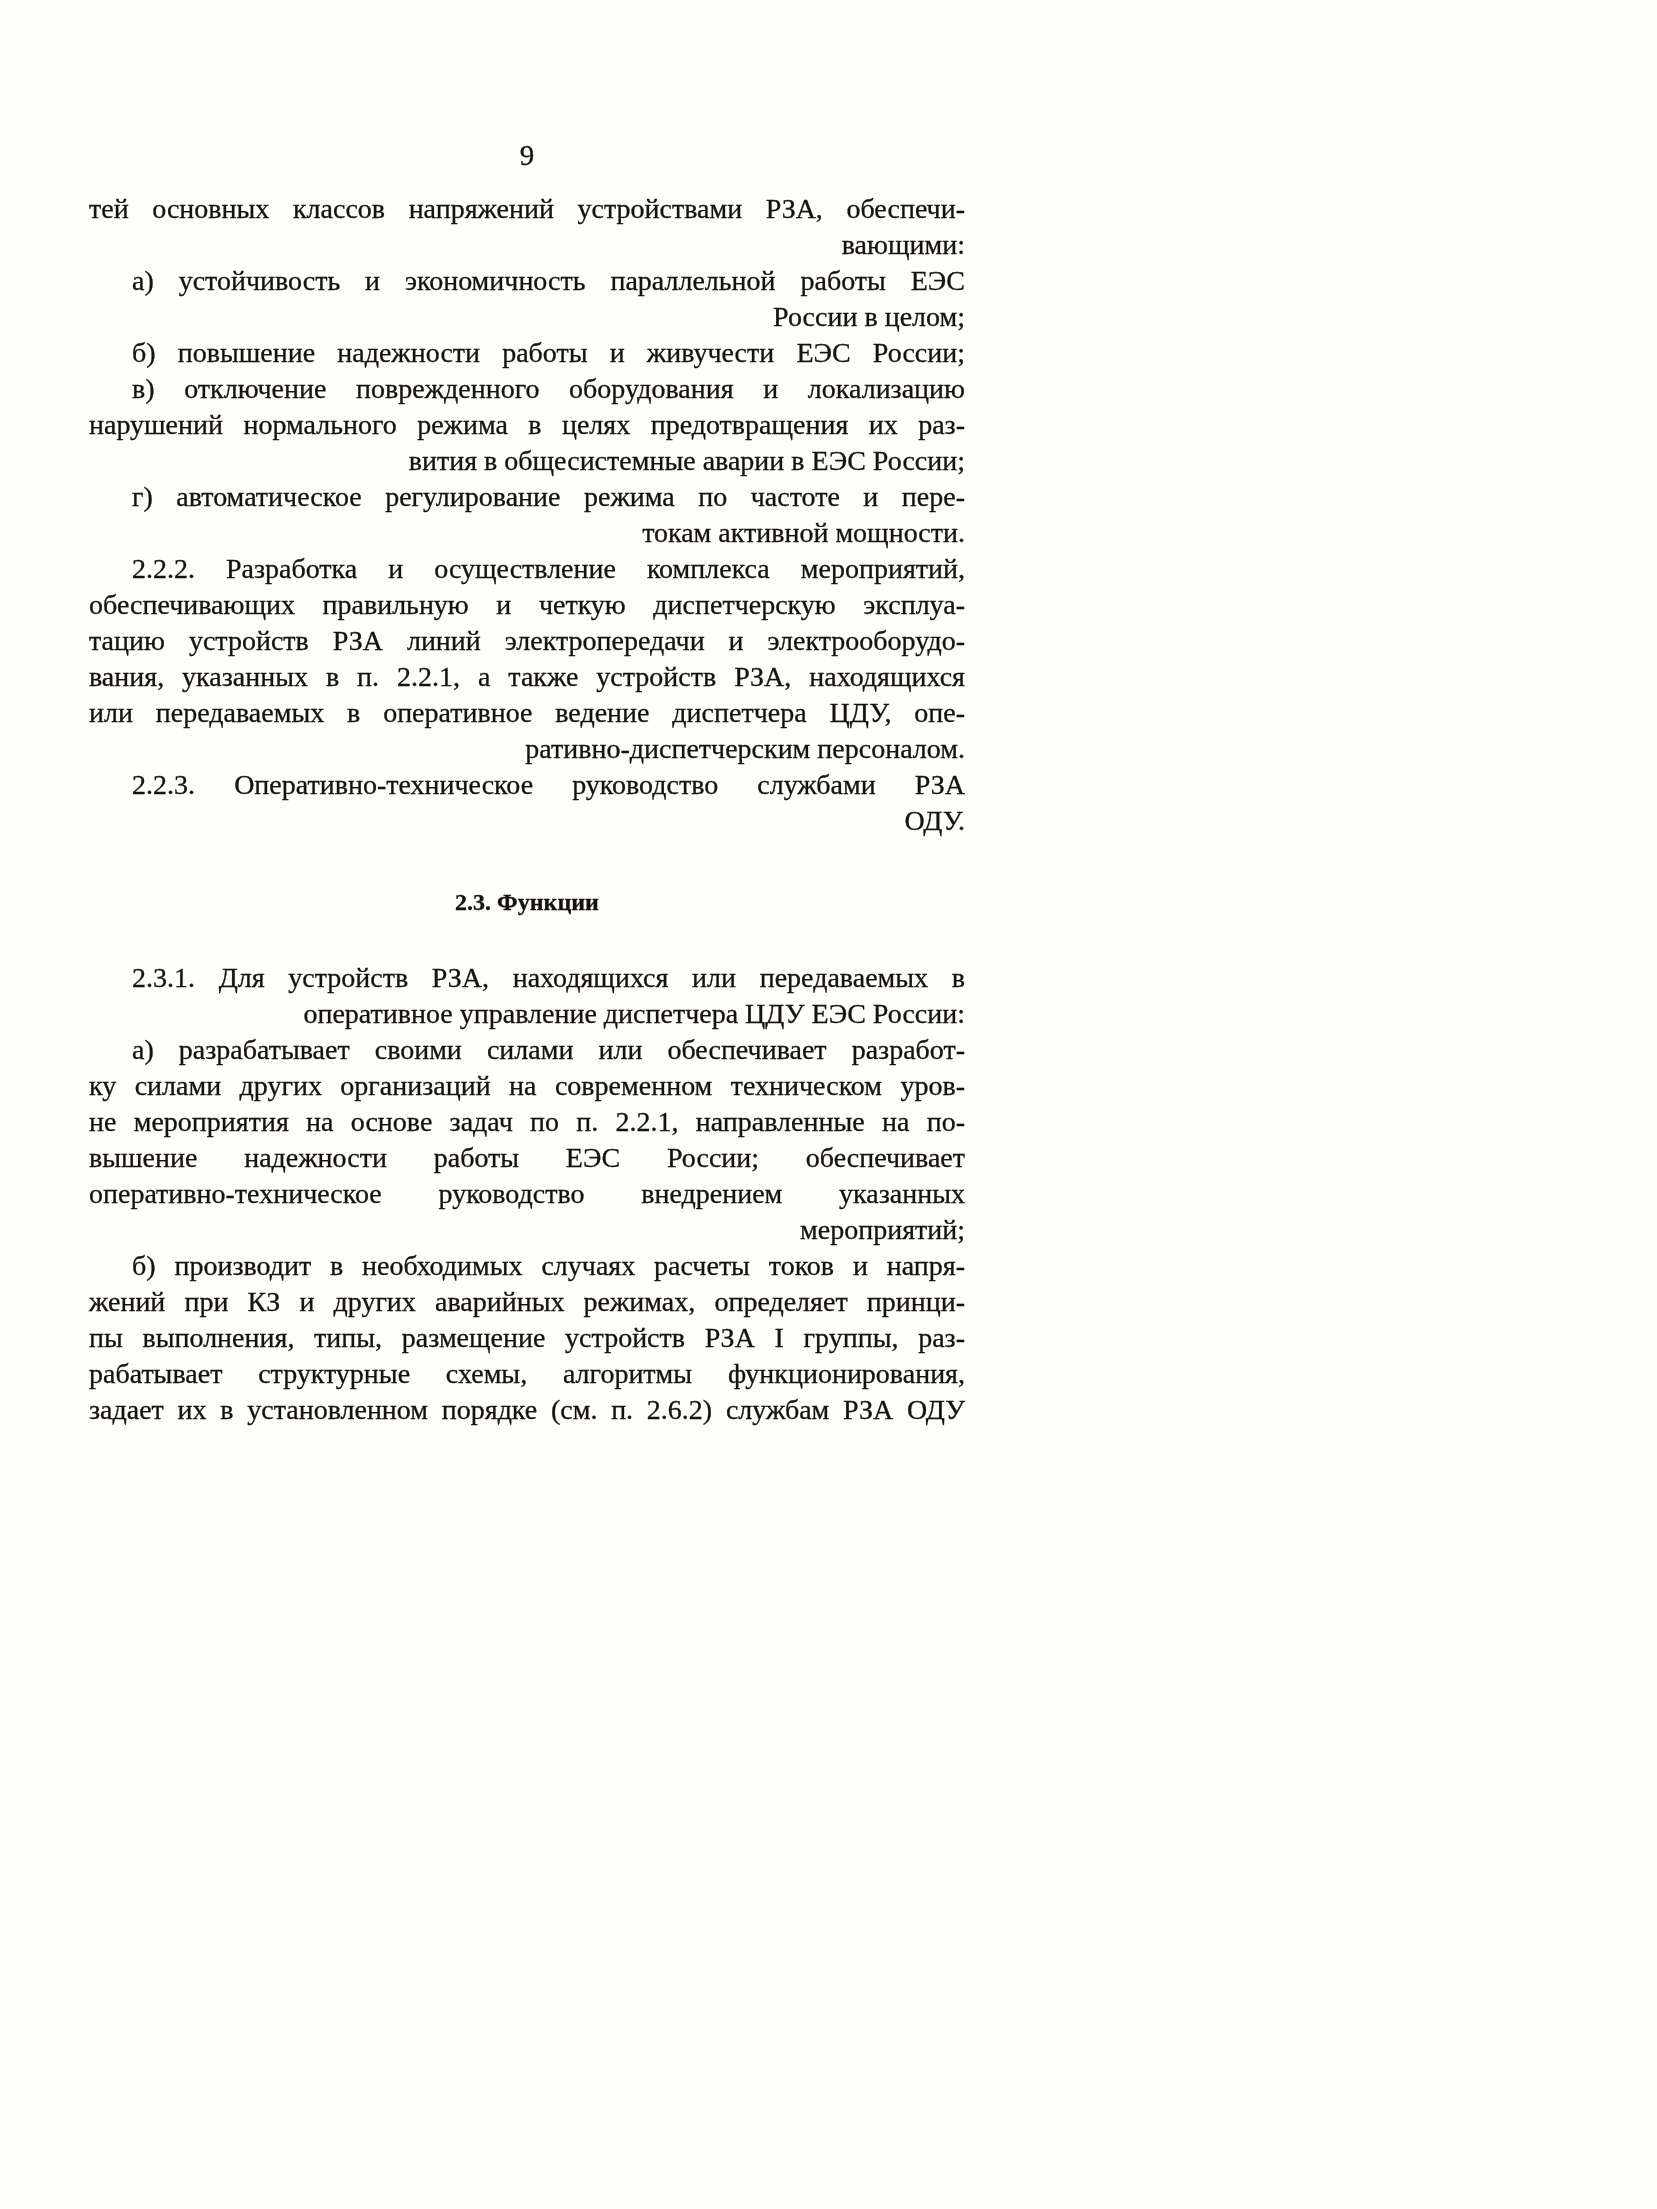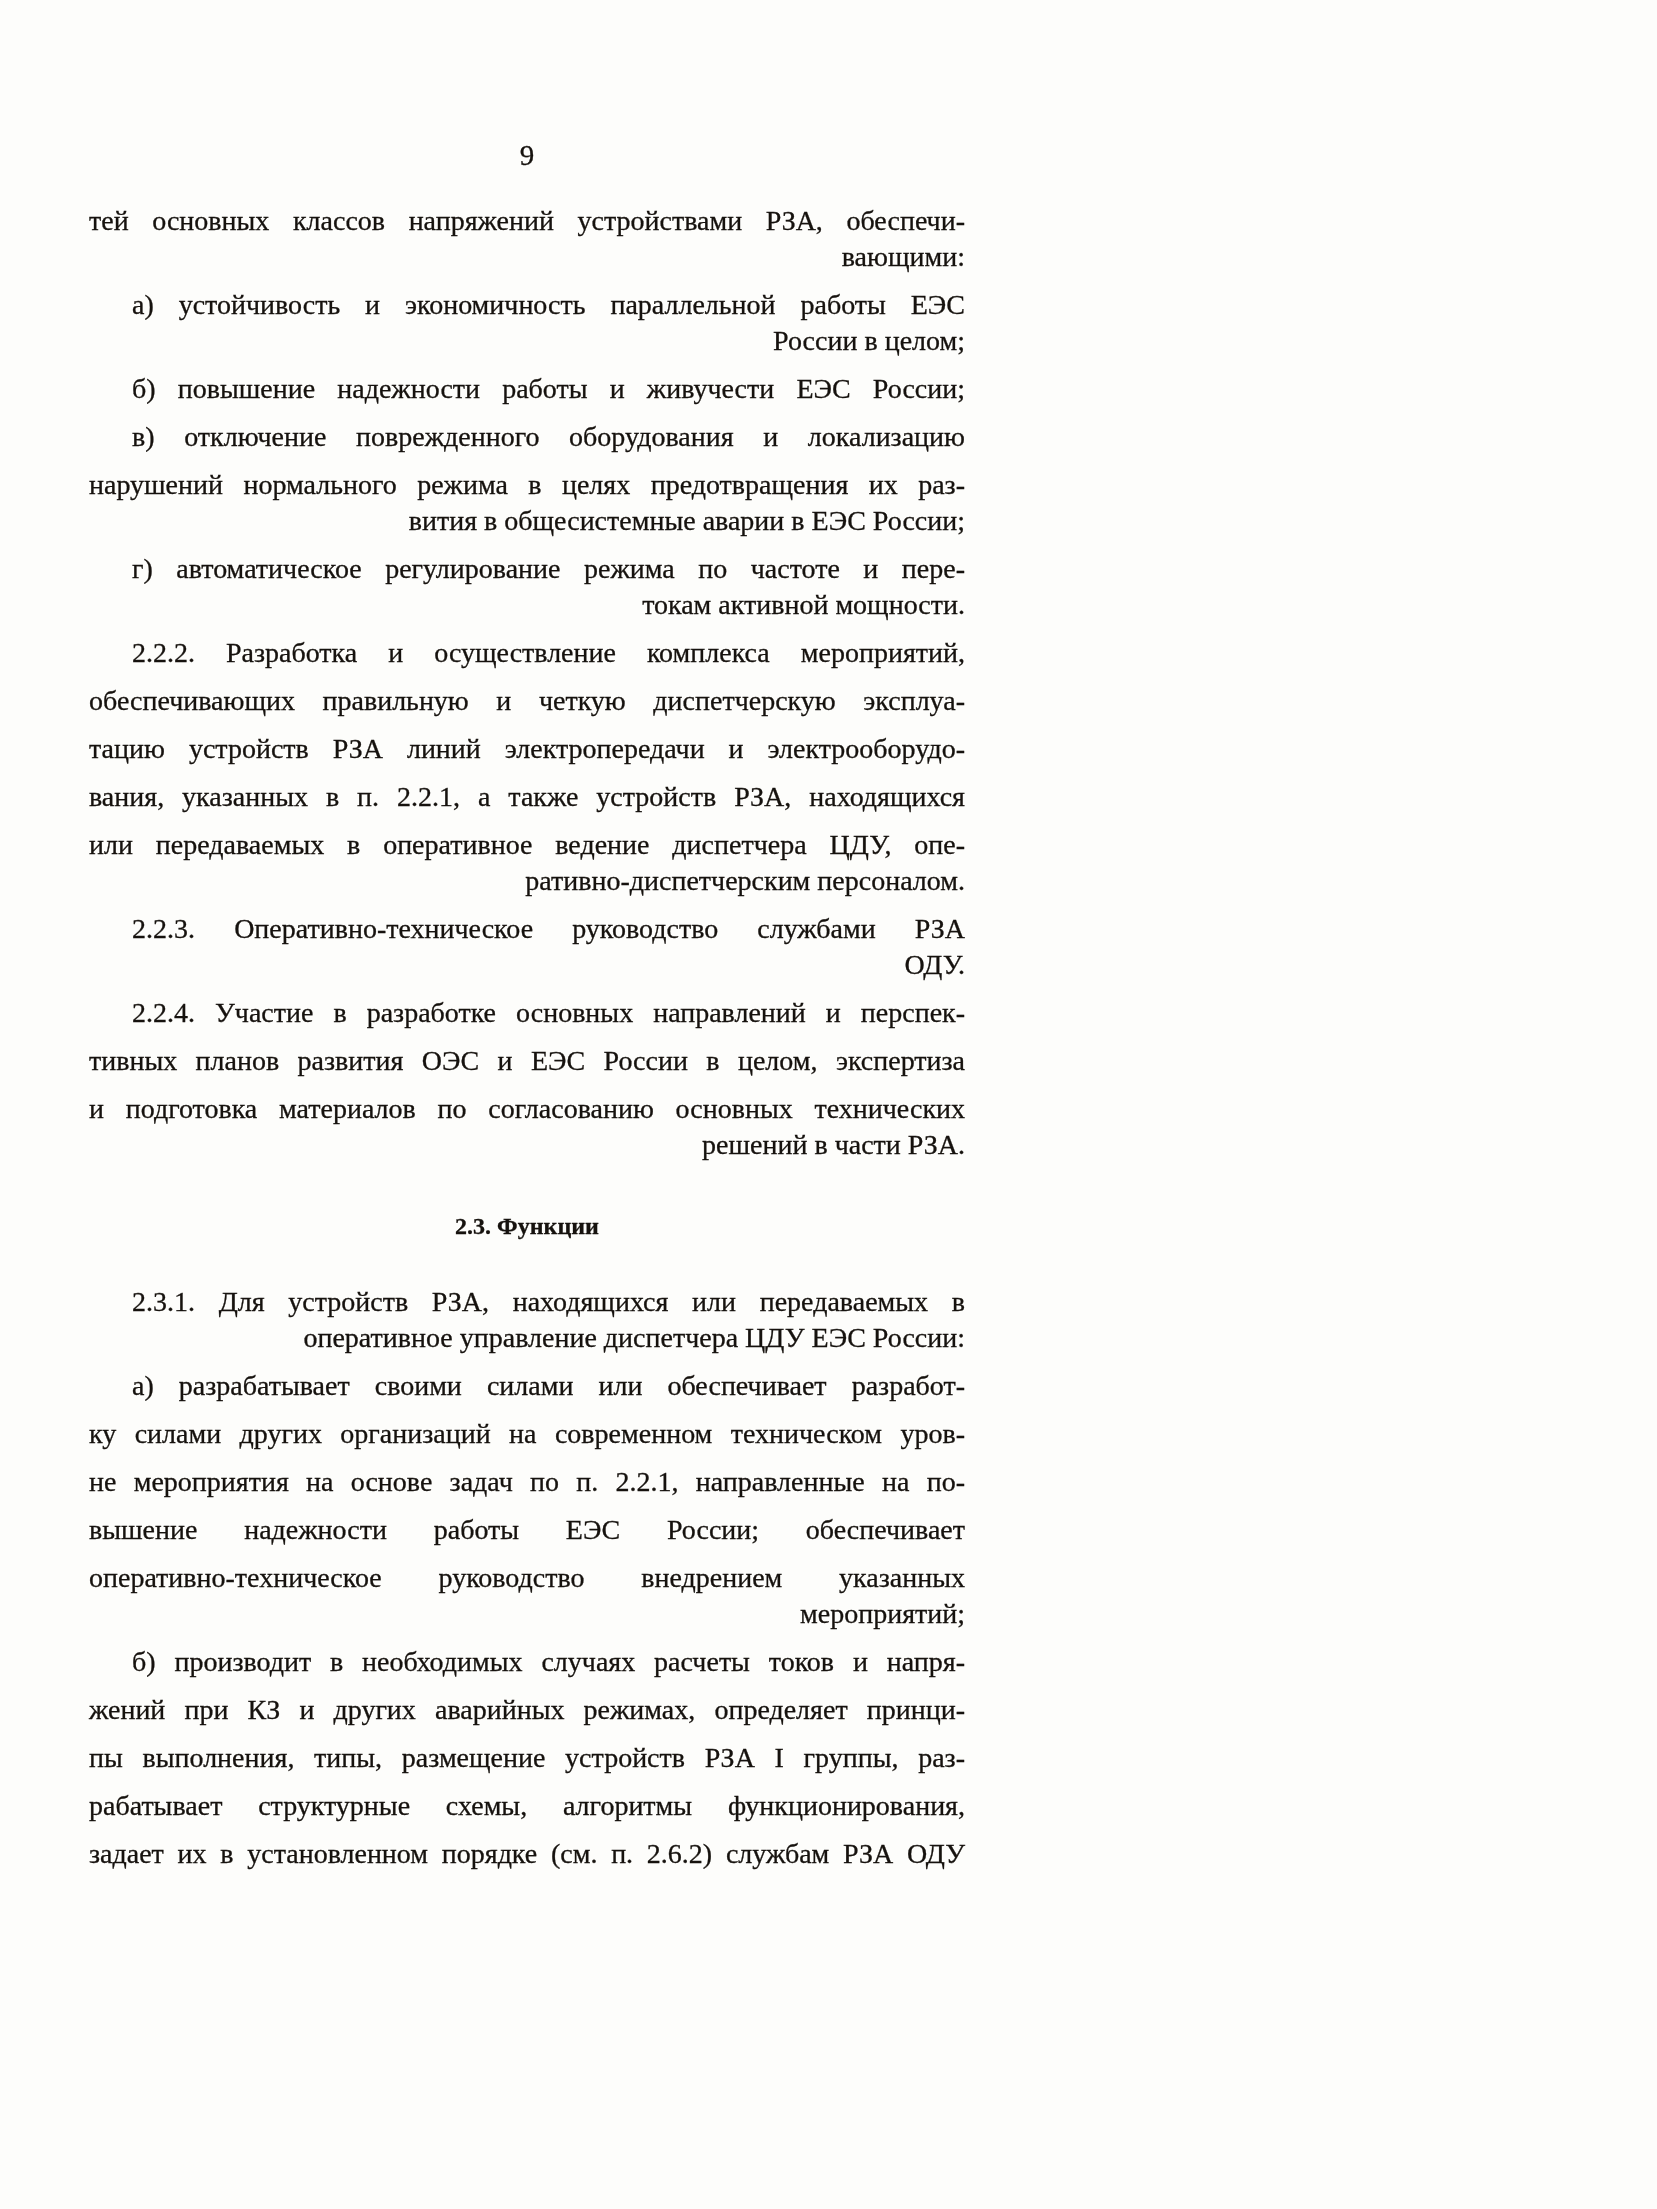--- a/index.html
+++ b/index.html
@@ -44,21 +44,20 @@
   .para.indent .line:first-child {
     text-indent: 43px;
   }
   .line {
     text-align: right;
     white-space: normal;
   }
   .line.j {
     text-align: justify;
     text-align-last: justify;
-    margin-top: 12px;
   }
   .heading {
     text-align: center;
     font-weight: bold;
     font-size: 24px;
     margin: 45px 0 40px 0;
   }
 </style>
 </head>
 <body>
@@ -91,26 +90,20 @@
         <div class="line j">обеспечивающих правильную и четкую диспетчерскую эксплуа-</div>
         <div class="line j">тацию устройств РЗА линий электропередачи и электрооборудо-</div>
         <div class="line j">вания, указанных в п. 2.2.1, а также устройств РЗА, находящихся</div>
         <div class="line j">или передаваемых в оперативное ведение диспетчера ЦДУ, опе-</div>
         <div class="line">ративно-диспетчерским персоналом.</div>
       </div>
       <div class="para indent">
         <div class="line j">2.2.3. Оперативно-техническое руководство службами РЗА</div>
         <div class="line">ОДУ.</div>
       </div>
-      <div class="para indent">
-        <div class="line j">2.2.4. Участие в разработке основных направлений и перспек-</div>
-        <div class="line j">тивных планов развития ОЭС и ЕЭС России в целом, экспертиза</div>
-        <div class="line j">и подготовка материалов по согласованию основных технических</div>
-        <div class="line">решений в части РЗА.</div>
-      </div>
       <div class="heading">2.3. Функции</div>
       <div class="para indent">
         <div class="line j">2.3.1. Для устройств РЗА, находящихся или передаваемых в</div>
         <div class="line">оперативное управление диспетчера ЦДУ ЕЭС России:</div>
       </div>
       <div class="para indent">
         <div class="line j">а) разрабатывает своими силами или обеспечивает разработ-</div>
         <div class="line j">ку силами других организаций на современном техническом уров-</div>
         <div class="line j">не мероприятия на основе задач по п. 2.2.1, направленные на по-</div>
         <div class="line j">вышение надежности работы ЕЭС России; обеспечивает</div>

